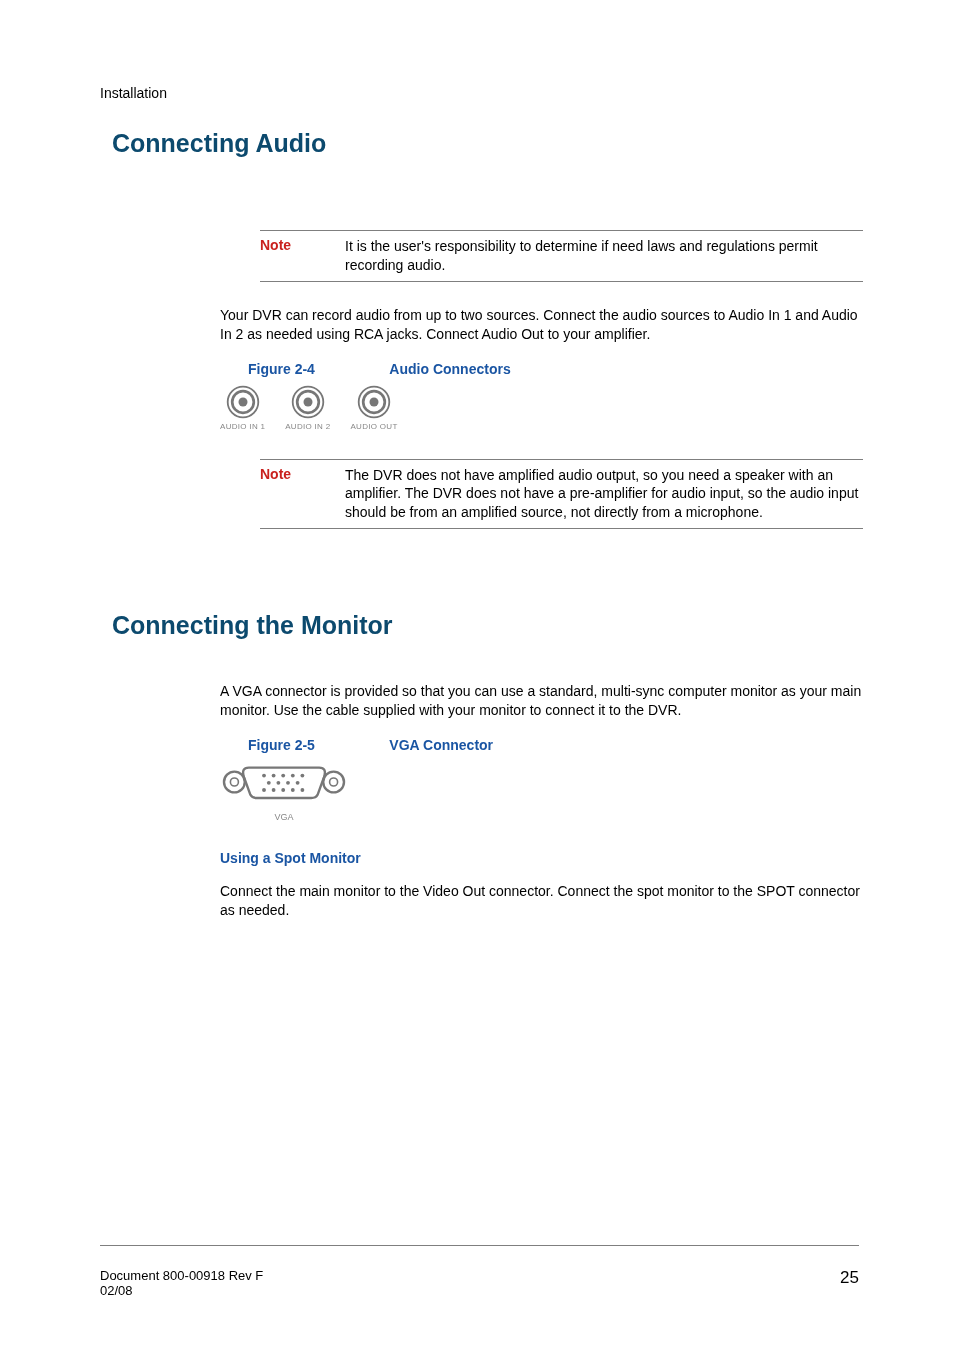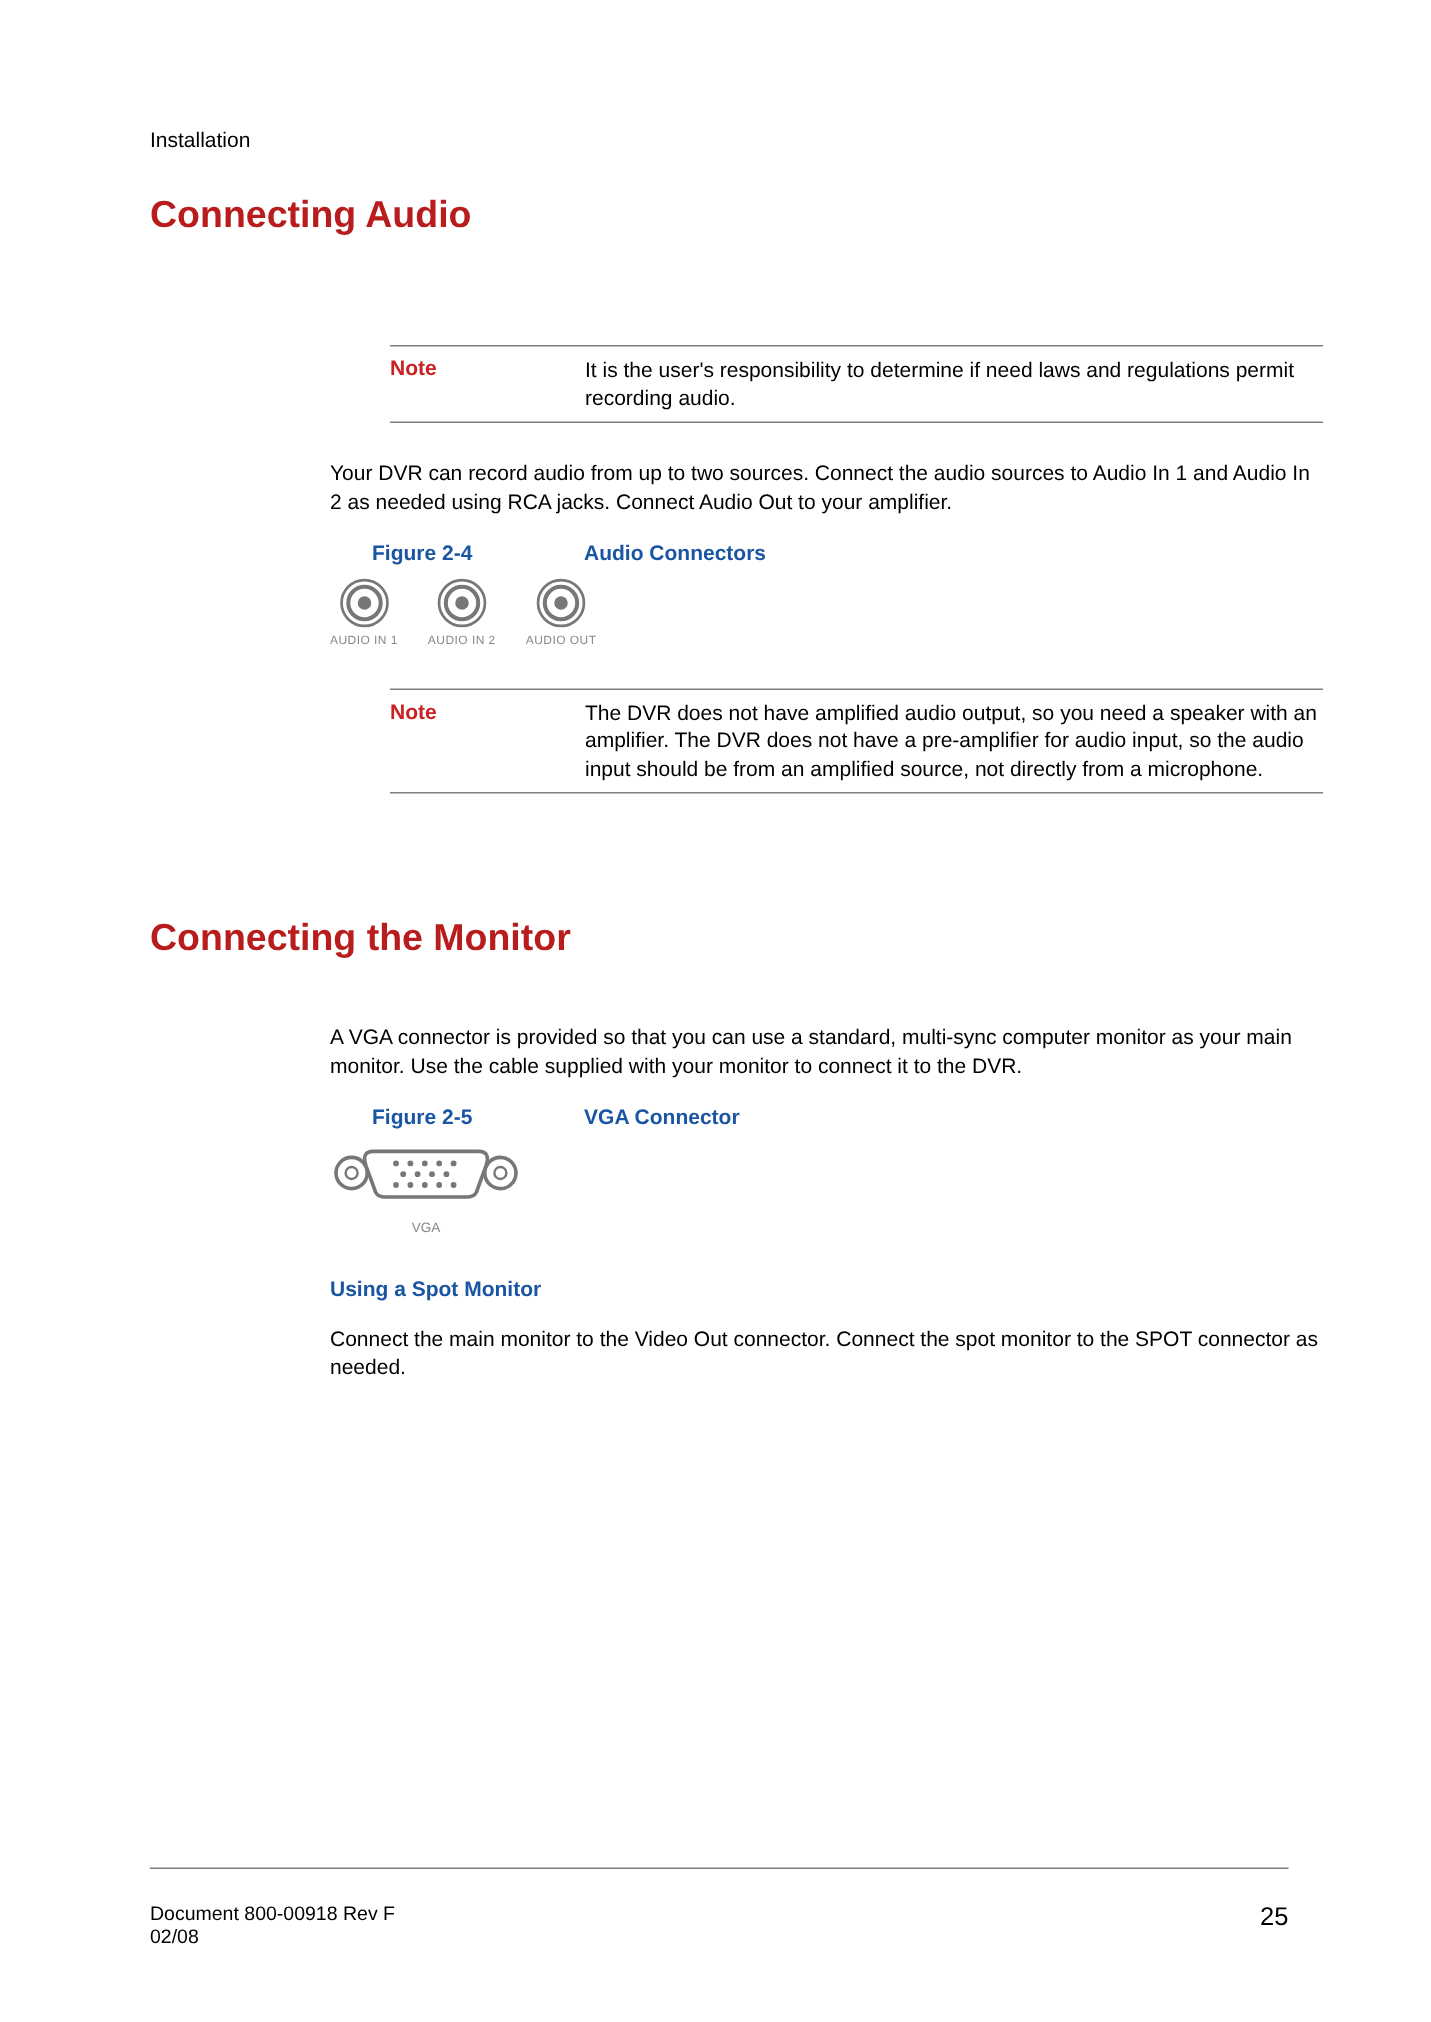--- a/index.html
+++ b/index.html
@@ -6,47 +6,46 @@
   html, body {
     width: 954px;
     height: 1348px;
     margin: 0;
     padding: 0;
     font-family: Arial, Helvetica, sans-serif;
     color: #000;
     background: #fff;
   }
   .page {
-    padding: 85px 72px 0 100px;
+    padding: 85px 91px 0 100px;
     box-sizing: border-box;
     position: relative;
     height: 1348px;
   }
   .chapter-title {
     font-size: 14px;
     margin-bottom: 28px;
   }
   .h1 {
-    color: #b91c1c;
+    color: #0c4a6e;
     font-size: 25px;
     font-weight: bold;
-    margin: 0 0 72px 0;
+    margin: 0 0 72px 12px;
   }
   .content-col {
     margin-left: 160px;
   }
   .hr {
     border: 0;
     border-top: 1px solid #7f7f7f;
     margin: 0;
   }
   .note-row {
     display: flex;
     margin: 6px 0;
-    gap: 45px;
   }
   .note-label {
     color: #c9211e;
     font-weight: bold;
     width: 85px;
     flex: 0 0 85px;
     font-size: 14px;
   }
   .note-body {
     font-size: 14px;

